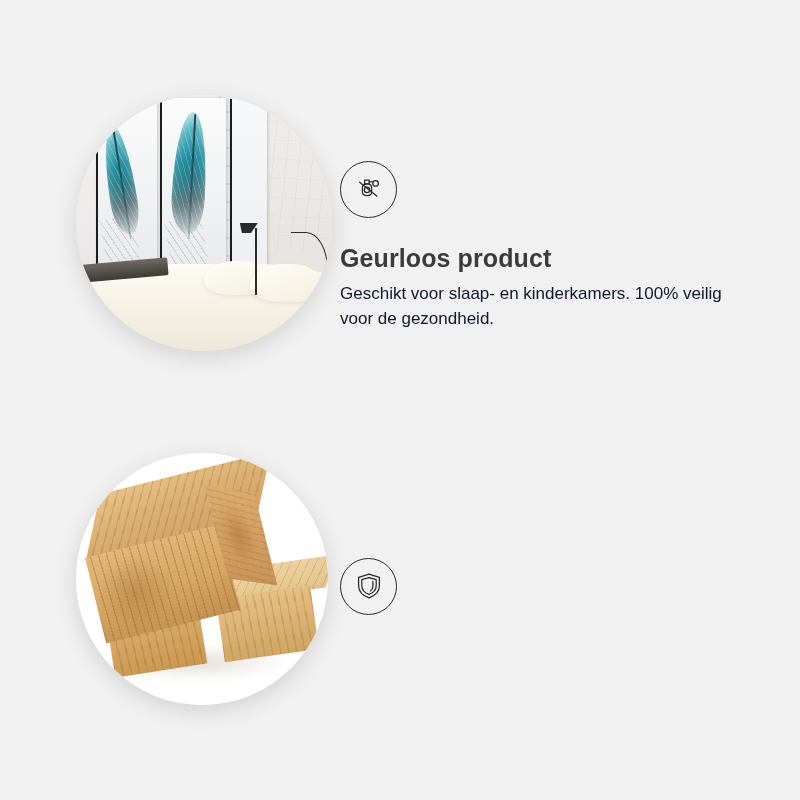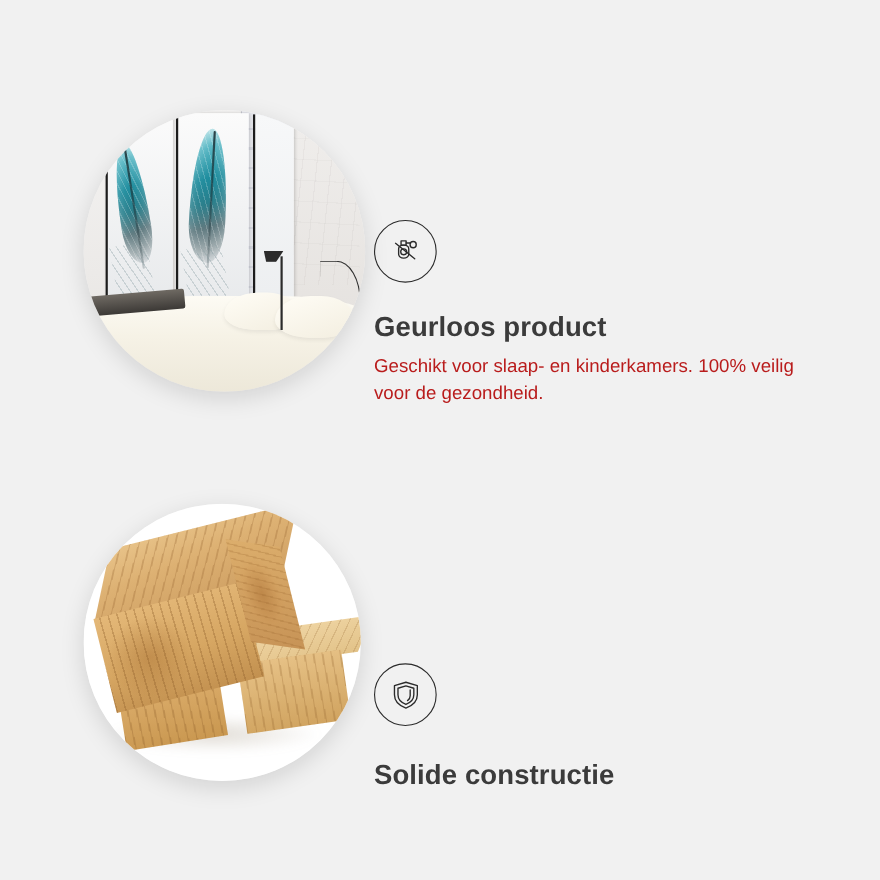--- a/index.html
+++ b/index.html
@@ -21,21 +21,21 @@
     height: 800px;
     background: #f1f1f1;
   }
 
   
   .feature {
     position: absolute;
     left: 0;
     width: 796px;
     display: flex;
-    align-items: flex-end;
+    align-items: center;
   }
   .feature-1 { top: 80px; height: 290px; }
   .feature-2 { top: 438px; height: 290px; }
 
   
   .media-wrap {
     position: relative;
     width: 340px;
     min-width: 340px;
     height: 280px;
@@ -351,21 +351,21 @@
     font-size: 25px;
     font-weight: 600;
     color: #3b3b3b;
     letter-spacing: .1px;
     margin: 0 0 8px 0;
     line-height: 1.2;
   }
   .feature-desc {
     font-size: 17px;
     line-height: 1.48;
-    color: #b91c1c;
+    color: #0f172a;
     margin: 0;
     max-width: 392px;
   }
 </style>
 </head>
 <body>
 
 <div class="page">
 
   <section class="feature feature-1">
@@ -464,18 +464,17 @@
                      C10.8 26.6 6.6 22.3 6.6 16.7 V8.3z"></path>
 
             <path d="M17 8.6 L24.2 10.7 v6.0c0 4.0-3.0 7.1-7.2 8.7
                      c-4.2-1.6-7.2-4.7-7.2-8.7v-6.0z"></path>
 
             <path d="M20.9 12.3 v5.1c0 1.9-0.9 3.4-2.4 4.5"></path>
           </g>
         </svg>
       </div>
 
-      <h2 class="feature-title">Solide constructie</h2>
 
     </div>
   </section>
 
 </div>
 
 </body></html>

